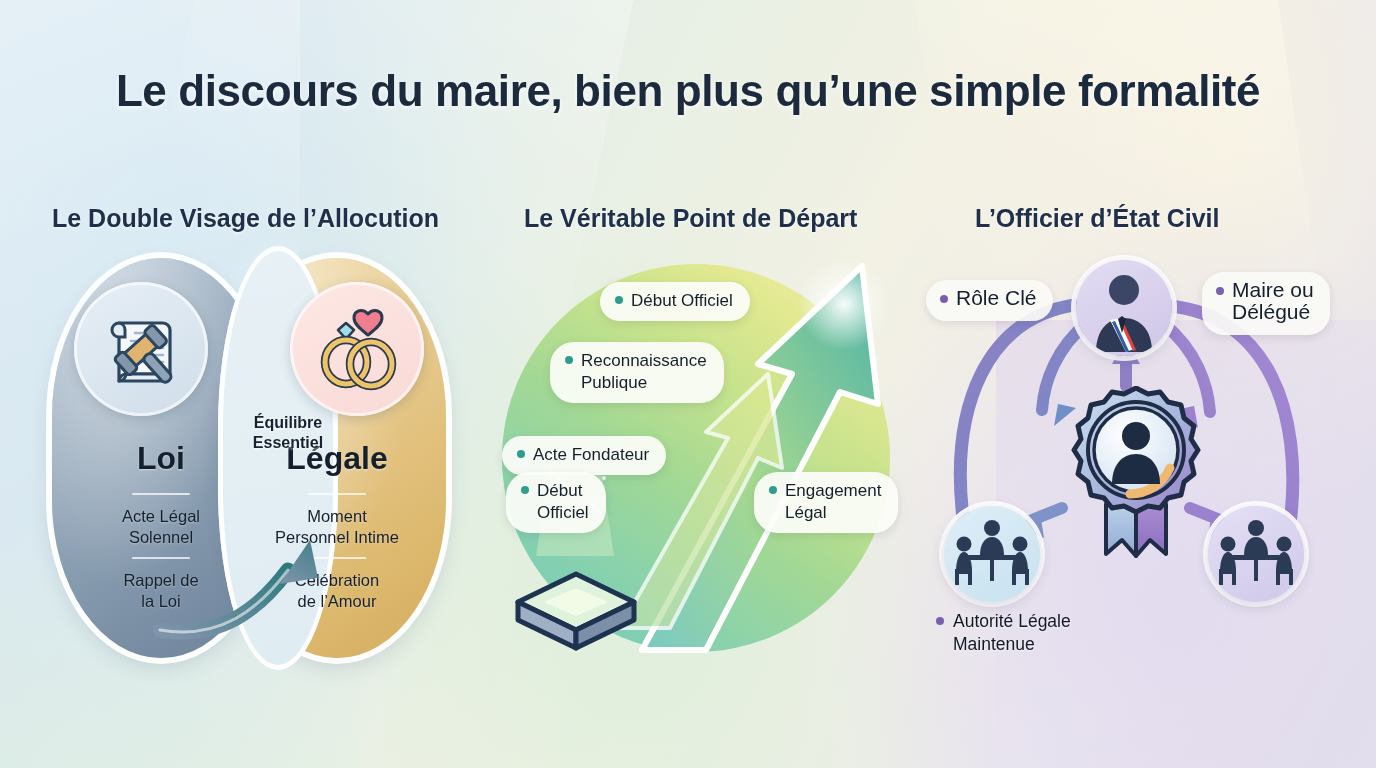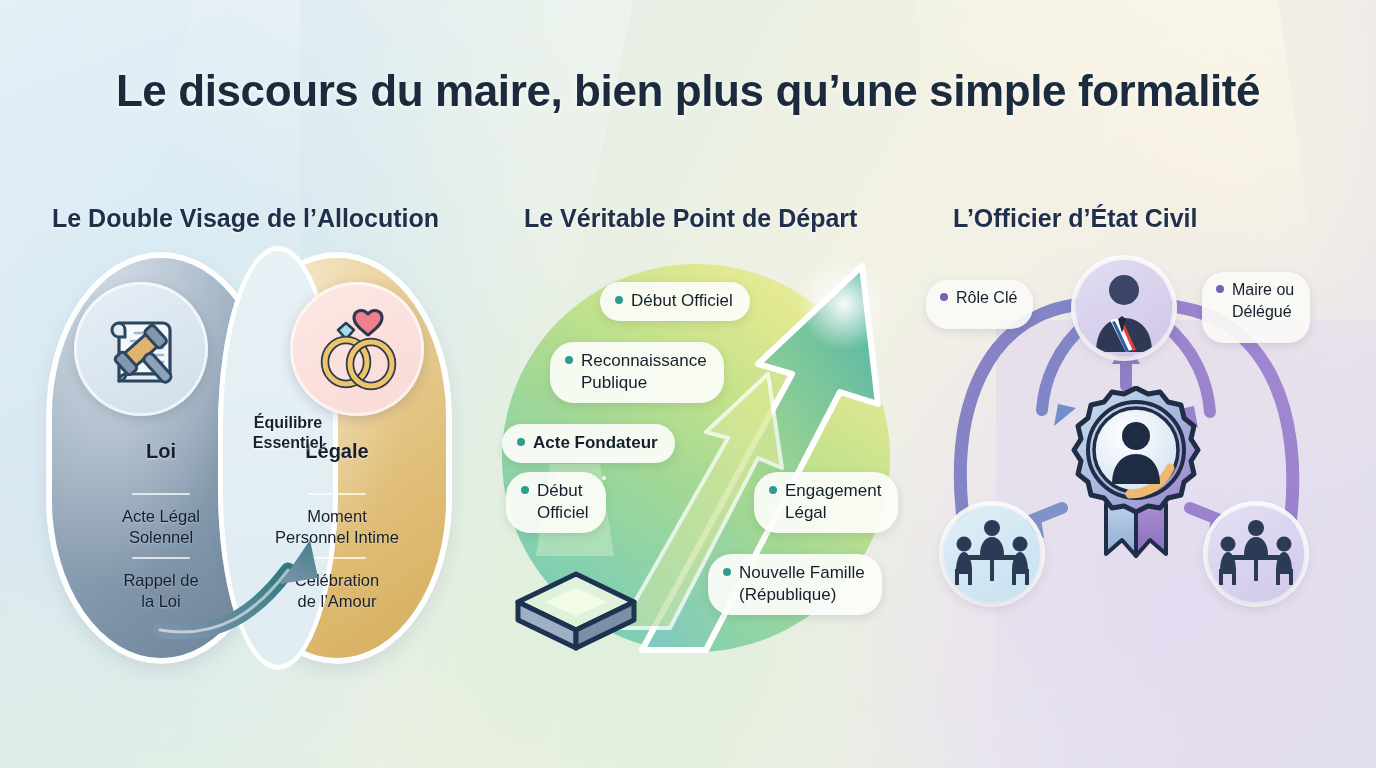--- a/index.html
+++ b/index.html
@@ -70,21 +70,21 @@
     text-shadow:0 2px 5px rgba(255,255,255,.85);
   }
   .sec-title {
     position:absolute; top:204px;
     font-size:25px; font-weight:700; color:#20304a;
     text-shadow:0 1px 3px rgba(255,255,255,.8);
     white-space:nowrap;
   }
   #t1 { left:52px; }
   #t2 { left:512px;margin-left:12px; }
-  #t3 { left:953px; }
+  #t3 { left:975px; }
 
   
   .p1 { position:absolute; left:52px; top:258px; width:440px; height:400px; }
   .cap {
     position:absolute; top:0; width:218px; height:400px;
     border-radius:110px / 160px;
     box-shadow:0 0 0 6px rgba(255,255,255,.95), 0 8px 22px rgba(40,60,90,.17);
     overflow:hidden;
   }
   .cap-loi {
@@ -109,21 +109,21 @@
   .cap-inner { position:absolute; inset:0; z-index:4; text-align:center; }
   .ico-circle {
     position:absolute; top:24px; width:134px; height:134px; border-radius:50%;
     box-shadow:0 3px 12px rgba(30,50,80,.18), inset 0 0 0 3px rgba(255,255,255,.6);
     display:flex; align-items:center; justify-content:center;
   }
   .ico-loi { left:22px; background:linear-gradient(150deg,#e7eff6,#cfdde9); }
   .ico-emo { right:22px; background:linear-gradient(150deg,#fde8e4,#f9d9d6); }
   .cap-label {
     position:absolute; top:182px; width:100%;
-    font-size:20px; font-weight:700; color:#15202e;
+    font-size:32px; font-weight:700; color:#15202e;
     text-shadow:0 1px 2px rgba(255,255,255,.5);
   }
   .cap-list { position:absolute; top:226px; width:100%; }
   .cap-li {
     font-size:16.5px; line-height:21px; color:#15202e; padding:11px 12px 0;
     text-shadow:0 1px 2px rgba(255,255,255,.35);
   }
   .cap-div { width:58px; height:2px; margin:9px auto 0; background:rgba(255,255,255,.72); border-radius:2px; }
   .center-badge {
     position:absolute; left:176px; top:155px; width:120px; z-index:6;
@@ -169,22 +169,22 @@
   .node-top { left:164px; top:2px; width:96px; height:96px;
               background:linear-gradient(150deg,#e2dcf2,#cfc6e8); }
   .node-bl  { left:32px;  top:248px; width:96px; height:96px;
               background:linear-gradient(150deg,#dfeef7,#c6e2f0); }
   .node-br  { left:296px; top:248px; width:96px; height:96px;
               background:linear-gradient(150deg,#e4e0f4,#cfc8ea); }
   .pill-v {
     position:absolute;
     background:rgba(250,250,246,.93);
     border-radius:22px;
-    padding:7px 16px 20px 14px;
-    font-size:16px; line-height:22px; color:#14202c;
+    padding:7px 16px 12px 14px;
+    font-size:21px; line-height:22px; color:#14202c;
     box-shadow:0 3px 9px rgba(60,50,90,.12);
     white-space:nowrap;
   }
   .pill-v .dot {
     display:inline-block; width:8px; height:8px; border-radius:50%;
     background:#7a5fb0; margin-right:8px; vertical-align:2px;
   }
   .plainlab {
     position:absolute; font-size:17.5px; line-height:23px; color:#111a24;
     white-space:nowrap; text-shadow:0 1px 2px rgba(255,255,255,.7);
@@ -352,35 +352,32 @@
     </svg>
 
     <div class="pill" style="left:108px; top:26px;">
       <span class="dot"></span><span class="txt">Début Officiel</span>
     </div>
 
     <div class="pill" style="left:58px; top:86px;">
       <span class="dot"></span><span class="txt"><span>Reconnaissance</span><br><span>Publique</span></span>
     </div>
 
-    <div class="pill" style="left:10px; top:168px;font-weight:bold;">
+    <div class="pill" style="left:10px; top:180px;">
       <span class="dot"></span><span class="txt">Acte Fondateur</span>
     </div>
 
     <div class="pill" style="left:14px; top:216px;">
       <span class="dot"></span><span class="txt"><span>Début</span><br><span>Officiel</span></span>
     </div>
 
     <div class="pill" style="left:262px; top:216px;">
       <span class="dot"></span><span class="txt"><span>Engagement</span><br><span>Légal</span></span>
     </div>
 
-    <div class="pill" style="left:216px; top:298px;">
-      <span class="dot"></span><span class="txt"><span>Nouvelle Famille</span><br><span>(République)</span></span>
-    </div>
   </div>
 
   <div class="p3">
 
     <svg class="p3-svg" width="450" height="412" viewBox="0 0 450 412">
       <defs>
         <linearGradient id="pl" x1="0" y1="0" x2="1" y2="1">
           <stop offset="0" stop-color="#8f7fc4"></stop>
           <stop offset="100%" stop-color="#6f8fc8"></stop>
         </linearGradient>
@@ -495,16 +492,20 @@
     </div>
 
     <div class="pill-v" style="left:14px; top:22px;">
       <span class="dot"></span><span>Rôle Clé</span>
     </div>
 
     <div class="pill-v" style="left:290px; top:14px;">
       <span class="dot"></span><span style="display:inline-block;vertical-align:top;"><span>Maire ou</span><br><span>Délégué</span></span>
     </div>
 
+    <div class="plainlab" style="left:24px; top:352px;">
+      <span class="dot"></span><span>Autorité Légale</span>
+      <span class="ln2">Maintenue</span>
+    </div>
 
   </div>
 
 </div>
 
 </body></html>

